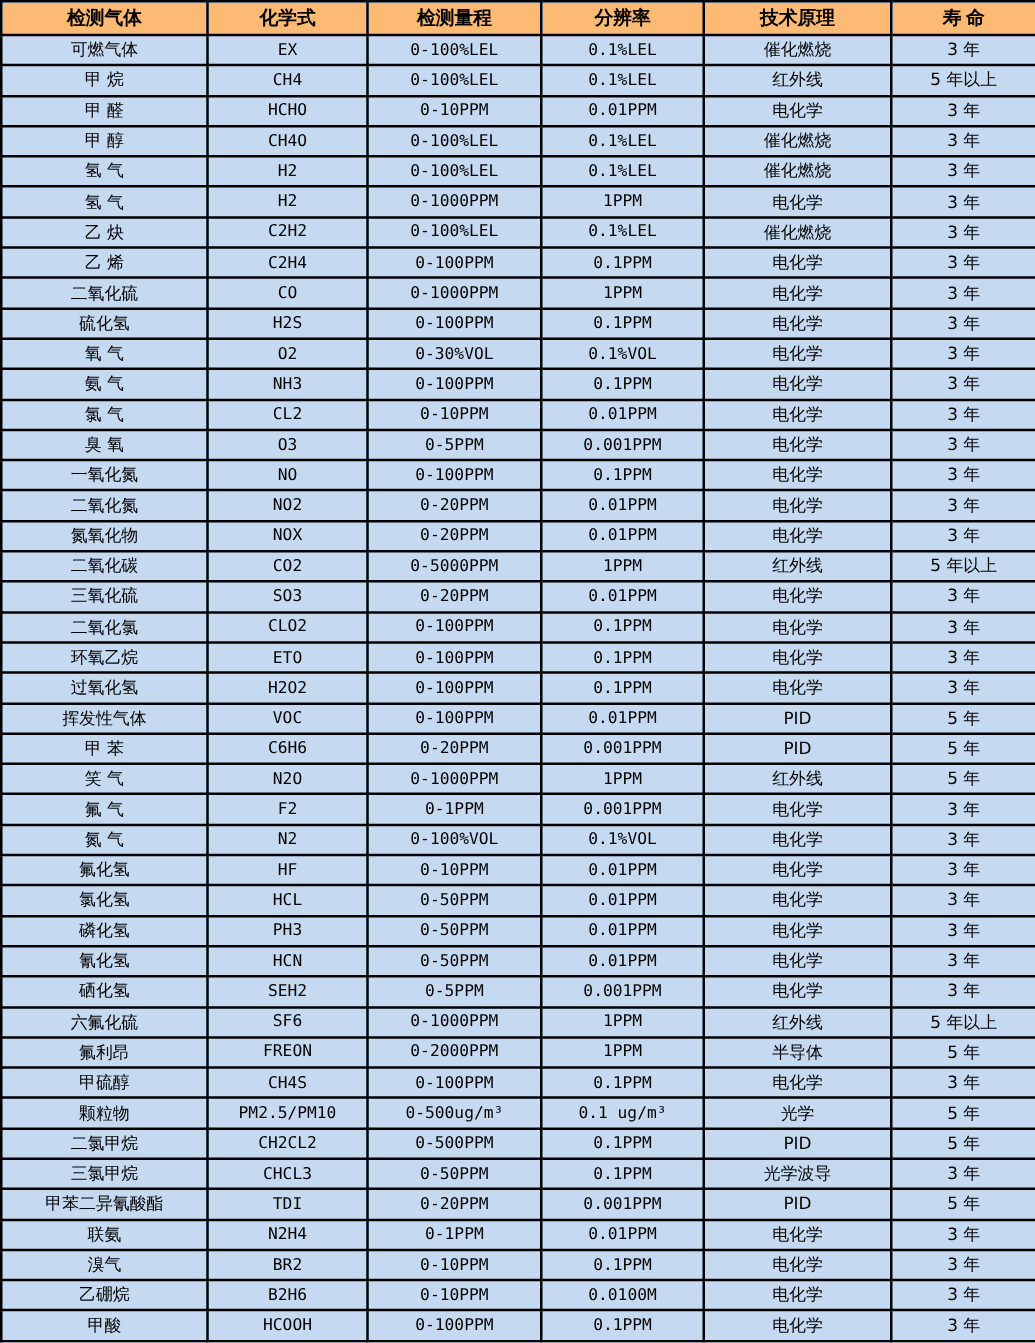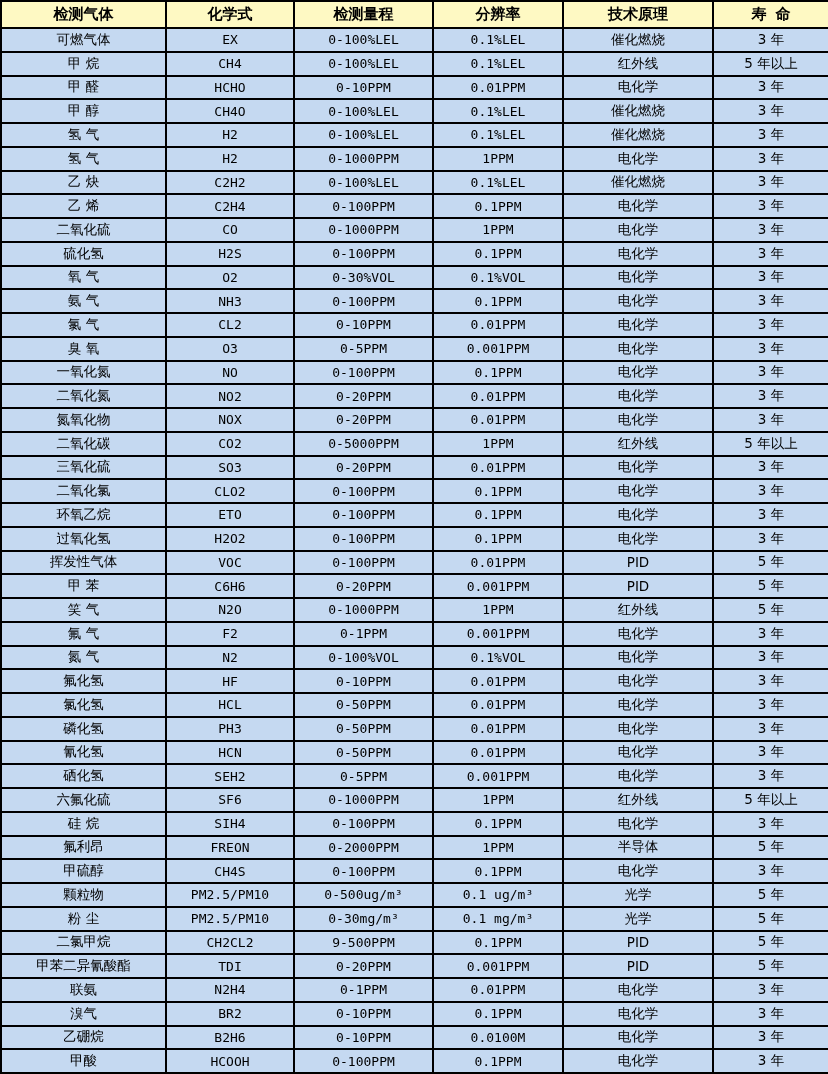--- a/index.html
+++ b/index.html
@@ -21,22 +21,22 @@
     text-align: center;
     vertical-align: middle;
     color: #000000;
     overflow: hidden;
     white-space: nowrap;
   }
   table.spec-table thead tr {
     height: 27px;
   }
   table.spec-table th {
-    background: #fef9c3;
-    font-family: Liberation Mono, monospace;
+    background: #fdba74;
+    font-family: Liberation Serif, serif;
     font-weight: bold;
     font-size: 15px;
   }
   
   td.col-gas, td.col-principle, td.col-life {
     font-family: "DejaVu Sans", "Liberation Sans", sans-serif;
     font-size: 13.5px;
   }
   
   td.col-formula, td.col-range, td.col-resolution {
@@ -334,28 +334,20 @@
       </tr>
       <tr>
         <td class="col-gas">六氟化硫</td>
         <td class="col-formula">SF6</td>
         <td class="col-range">0-1000PPM</td>
         <td class="col-resolution">1PPM</td>
         <td class="col-principle">红外线</td>
         <td class="col-life">5 年以上</td>
       </tr>
       <tr>
-        <td class="col-gas">硅 烷</td>
-        <td class="col-formula">SIH4</td>
-        <td class="col-range">0-100PPM</td>
-        <td class="col-resolution">0.1PPM</td>
-        <td class="col-principle">电化学</td>
-        <td class="col-life">3 年</td>
-      </tr>
-      <tr>
         <td class="col-gas">氟利昂</td>
         <td class="col-formula">FREON</td>
         <td class="col-range">0-2000PPM</td>
         <td class="col-resolution">1PPM</td>
         <td class="col-principle">半导体</td>
         <td class="col-life">5 年</td>
       </tr>
       <tr>
         <td class="col-gas">甲硫醇</td>
         <td class="col-formula">CH4S</td>
@@ -366,34 +358,34 @@
       </tr>
       <tr>
         <td class="col-gas">颗粒物</td>
         <td class="col-formula">PM2.5/PM10</td>
         <td class="col-range">0-500ug/m³</td>
         <td class="col-resolution">0.1 ug/m³</td>
         <td class="col-principle">光学</td>
         <td class="col-life">5 年</td>
       </tr>
       <tr>
-        <td class="col-gas">粉 尘</td>
-        <td class="col-formula">PM2.5/PM10</td>
-        <td class="col-range">0-30mg/m³</td>
-        <td class="col-resolution">0.1 mg/m³</td>
-        <td class="col-principle">光学</td>
-        <td class="col-life">5 年</td>
-      </tr>
-      <tr>
         <td class="col-gas">二氯甲烷</td>
         <td class="col-formula">CH2CL2</td>
-        <td class="col-range">9-500PPM</td>
+        <td class="col-range">0-500PPM</td>
         <td class="col-resolution">0.1PPM</td>
         <td class="col-principle">PID</td>
         <td class="col-life">5 年</td>
+      </tr>
+      <tr>
+        <td class="col-gas">三氯甲烷</td>
+        <td class="col-formula">CHCL3</td>
+        <td class="col-range">0-50PPM</td>
+        <td class="col-resolution">0.1PPM</td>
+        <td class="col-principle">光学波导</td>
+        <td class="col-life">3 年</td>
       </tr>
       <tr>
         <td class="col-gas">甲苯二异氰酸酯</td>
         <td class="col-formula">TDI</td>
         <td class="col-range">0-20PPM</td>
         <td class="col-resolution">0.001PPM</td>
         <td class="col-principle">PID</td>
         <td class="col-life">5 年</td>
       </tr>
       <tr>

